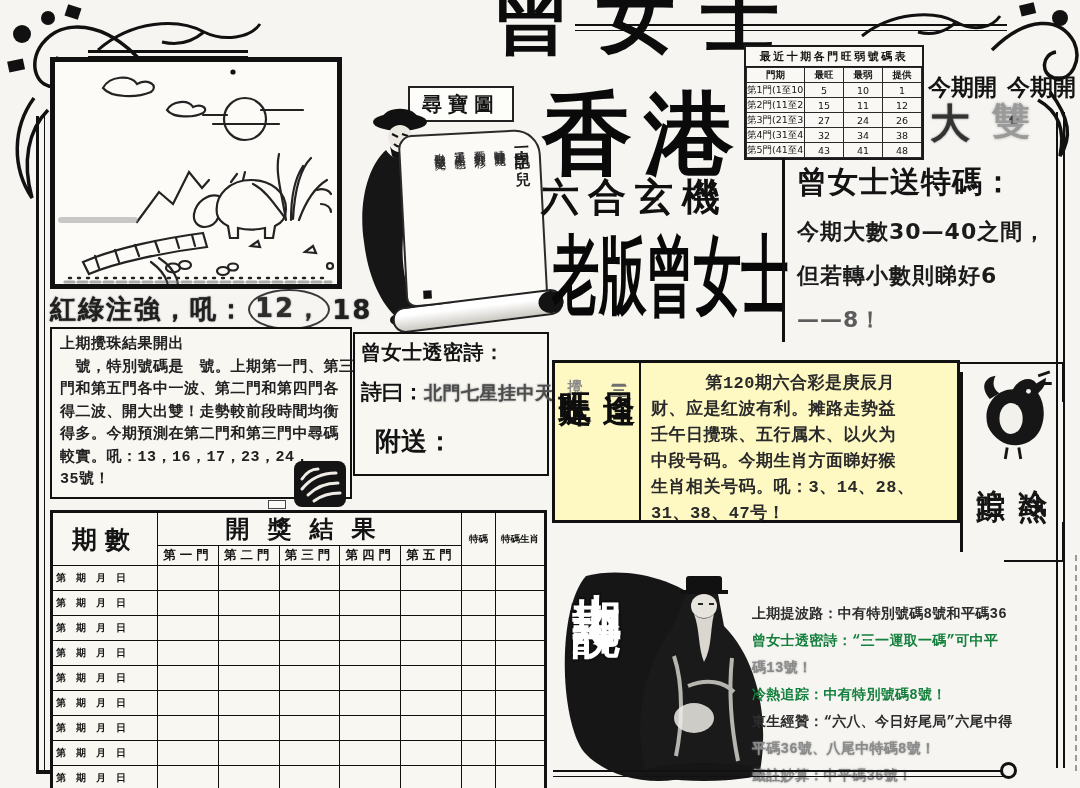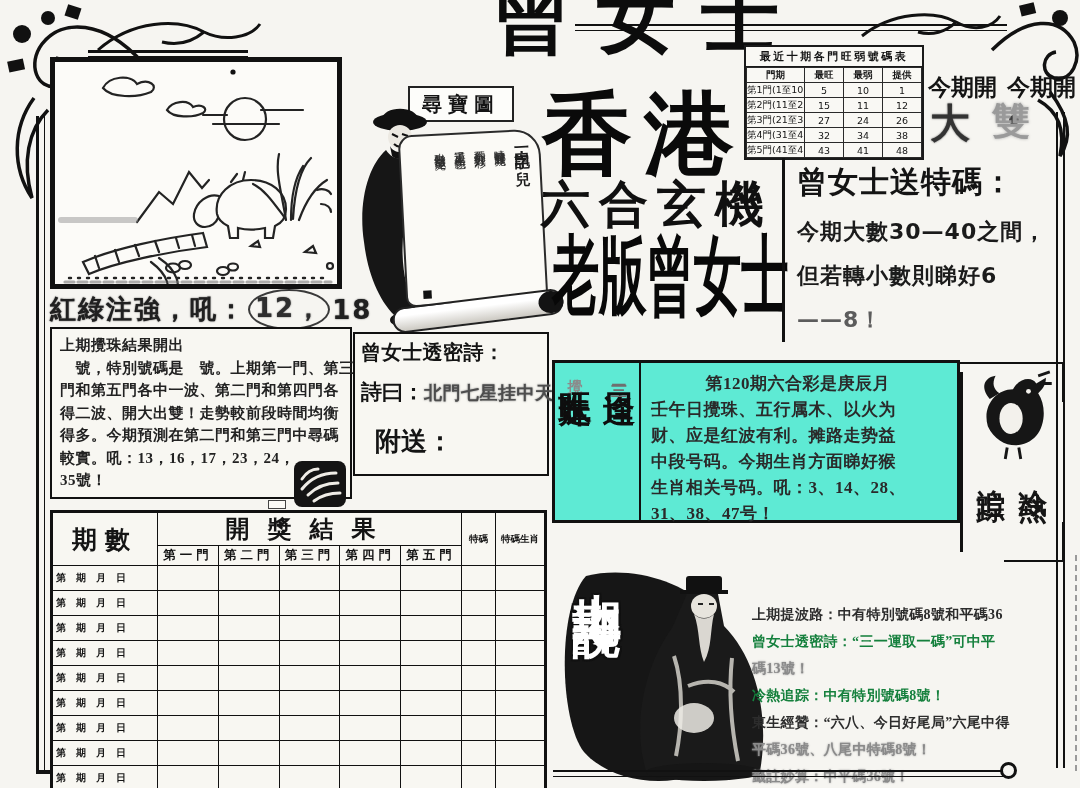--- a/index.html
+++ b/index.html
@@ -1,19 +1,19 @@
 <!DOCTYPE html>
 <html><head>
 <meta charset="utf-8">
 <style>
   * { margin:0; padding:0; box-sizing:border-box; }
   body { background:#888; font-family:"DejaVu Sans", sans-serif; }
   #page { position:relative; width:1080px; height:788px; background:#f6f5f1; overflow:hidden; color:#141414; }
   .abs { position:absolute; }
-  .print { font-family:Liberation Serif, serif; }
+  .print { font-family:Liberation Mono, monospace; }
   .vtext { writing-mode:vertical-rl; text-orientation:upright; }
 
   
   .page-title { left:493px; top:-34px; font-size:78px; font-weight:900; letter-spacing:26px; color:#0c0c0c; white-space:nowrap; }
   .rule-left  { left:88px;  top:50px; width:160px; height:8px; border-top:3px solid #111; border-bottom:2px solid #111; }
   .rule-right { left:575px; top:24px; width:432px; height:7px; border-top:2px solid #111; border-bottom:1.5px solid #111; }
 
   
   .pic-box { left:50px; top:57px; width:292px; height:232px; border:5px solid #111; background:#fcfbf8; }
   .map-label { left:408px; top:62px; width:106px; height:36px; border:2.5px solid #222; background:#fdfdfa;
@@ -27,21 +27,21 @@
   .riddle-title { font-size:15px; font-weight:800; letter-spacing:1px; color:#1c1c1c; }
   .riddle-col { font-size:11.5px; color:#2e2e2e; letter-spacing:1px; }
   .riddle-sign { font-size:11px; font-weight:700; align-self:flex-end; color:#111; }
   .scroll-roll { left:392px; top:298px; width:172px; height:26px; border:2.5px solid #222; border-radius:13px;
                  background:linear-gradient(180deg,#ffffff 30%, #ccc9c2); transform:rotate(-7deg); }
   .scroll-roll::after { content:""; position:absolute; right:-2px; top:0px; width:25px; height:22px; border-radius:50%; background:#131313; }
 
   
   .region { left:542px; top:74px; font-size:90px; font-weight:900; letter-spacing:12px; color:#0a0a0a;
             font-family:"Liberation Serif", serif; }
-  .series { left:541px; top:172px; font-size:49px; font-weight:800; letter-spacing:9px; color:#101010; white-space:nowrap; }
+  .series { left:541px; top:172px; font-size:38px; font-weight:800; letter-spacing:9px; color:#101010; white-space:nowrap; }
   .brand  { left:552px; top:218px; font-size:86px; font-weight:900; white-space:nowrap; transform:scaleX(0.55); transform-origin:left top; color:#080808; }
 
   
   .hc-wrap { left:744px; top:45px; width:180px; border:2px solid #1a1a1a; background:#f9f8f4; }
   .hc-title { font-size:11px; font-weight:700; letter-spacing:2.5px; text-align:center; padding:2px 0; border-bottom:1.5px solid #1a1a1a; white-space:nowrap; }
   .hc-table { width:100%; border-collapse:collapse; table-layout:fixed; }
   .hc-table th, .hc-table td { border:1px solid #2a2a2a; font-size:9.5px; text-align:center; height:15px; overflow:hidden; white-space:nowrap; }
   .hc-table th { font-weight:800; }
   .hc-door { width:58px; }
 
@@ -67,21 +67,21 @@
 
   
   .poem-box { left:353px; top:332px; width:196px; height:144px; border:2.5px solid #111; padding:5px 6px; background:#f8f7f2; }
   .poem-title { font-size:20px; font-weight:900; white-space:nowrap; letter-spacing:0.5px; }
   .poem-row { margin-top:12px; display:flex; align-items:baseline; white-space:nowrap; }
   .poem-label { font-size:21px; font-weight:900; }
   .poem-text { font-size:18px; color:#4d4d4d; font-weight:600; letter-spacing:0.5px; text-shadow:0 0 2px #777; }
   .bonus-label { font-size:26px; font-weight:800; margin:18px 0 0 14px; }
 
   
-  .trend-box { left:552px; top:360px; width:408px; height:163px; border:3px solid #111; display:flex; background:#5eead4; }
+  .trend-box { left:552px; top:360px; width:408px; height:163px; border:3px solid #111; display:flex; background:#fef9c3; }
   .trend-banner { width:86px; border-right:2.5px solid #111; display:flex; flex-direction:row; justify-content:center; gap:6px; padding-top:4px; }
   .tb-col { display:flex; flex-direction:column; align-items:center; }
   .tb-big { font-size:33px; font-weight:900; line-height:38px; color:#0e0e0e; }
   .tb-small { font-size:15px; color:#8b8b8b; line-height:20px; font-weight:700; }
   .tb-small2 { font-size:16px; color:#6f6f6f; line-height:24px; letter-spacing:6px; font-weight:700; margin-top:4px; }
   .trend-text { flex:1; padding:8px 6px 0 10px; }
   .trend-line { font-size:17px; line-height:26px; color:#2a2a2a; font-weight:600; white-space:nowrap; letter-spacing:0.5px; }
   .trend-line.first { text-indent:3.2em; }
 
   
@@ -318,22 +318,22 @@
         <span class="tb-small vtext">攪</span>
         <span class="tb-big vtext">珠走旺</span>
       </div>
       <div class="tb-col">
         <span class="tb-big vtext">日逢</span>
         <span class="tb-small2 vtext">三一</span>
       </div>
     </div>
     <div class="trend-text print">
       <div class="trend-line first">第120期六合彩是庚辰月</div>
+      <div class="trend-line">财、应是红波有利。摊路走势益</div>
       <div class="trend-line">壬午日攪珠、五行属木、以火为</div>
-      <div class="trend-line">财、应是红波有利。摊路走势益</div>
       <div class="trend-line">中段号码。今期生肖方面睇好猴</div>
       <div class="trend-line">生肖相关号码。吼：3、14、28、</div>
       <div class="trend-line">31、38、47号！</div>
     </div>
   </div>
 
   <div class="abs track-box">
     <div class="tk-bracket-top"></div>
     <div class="tk-bracket-bot"></div>
     <div class="tk-left-bar"></div>

